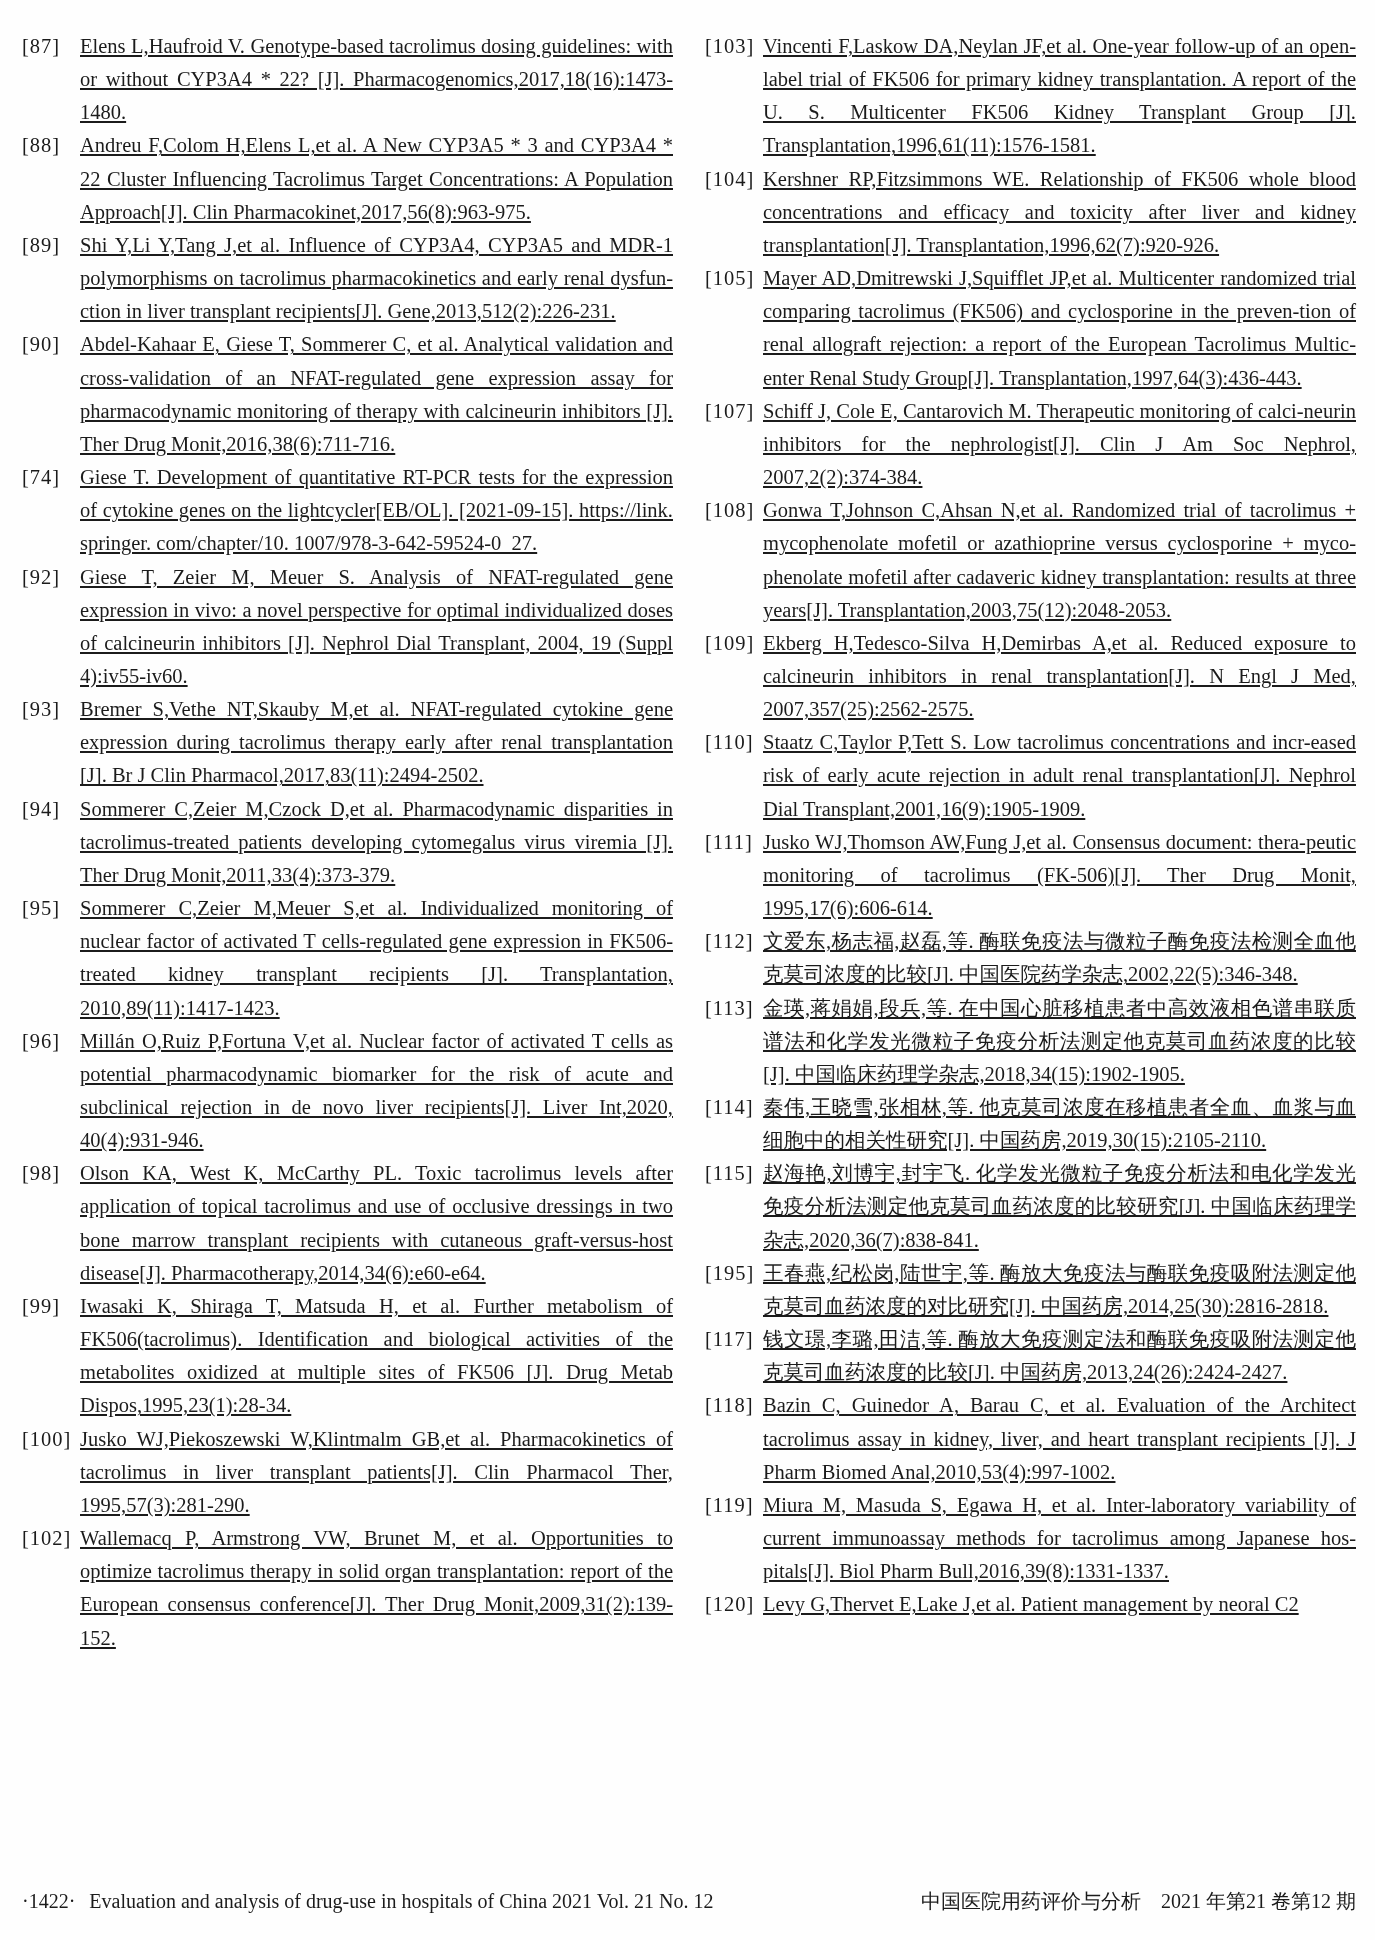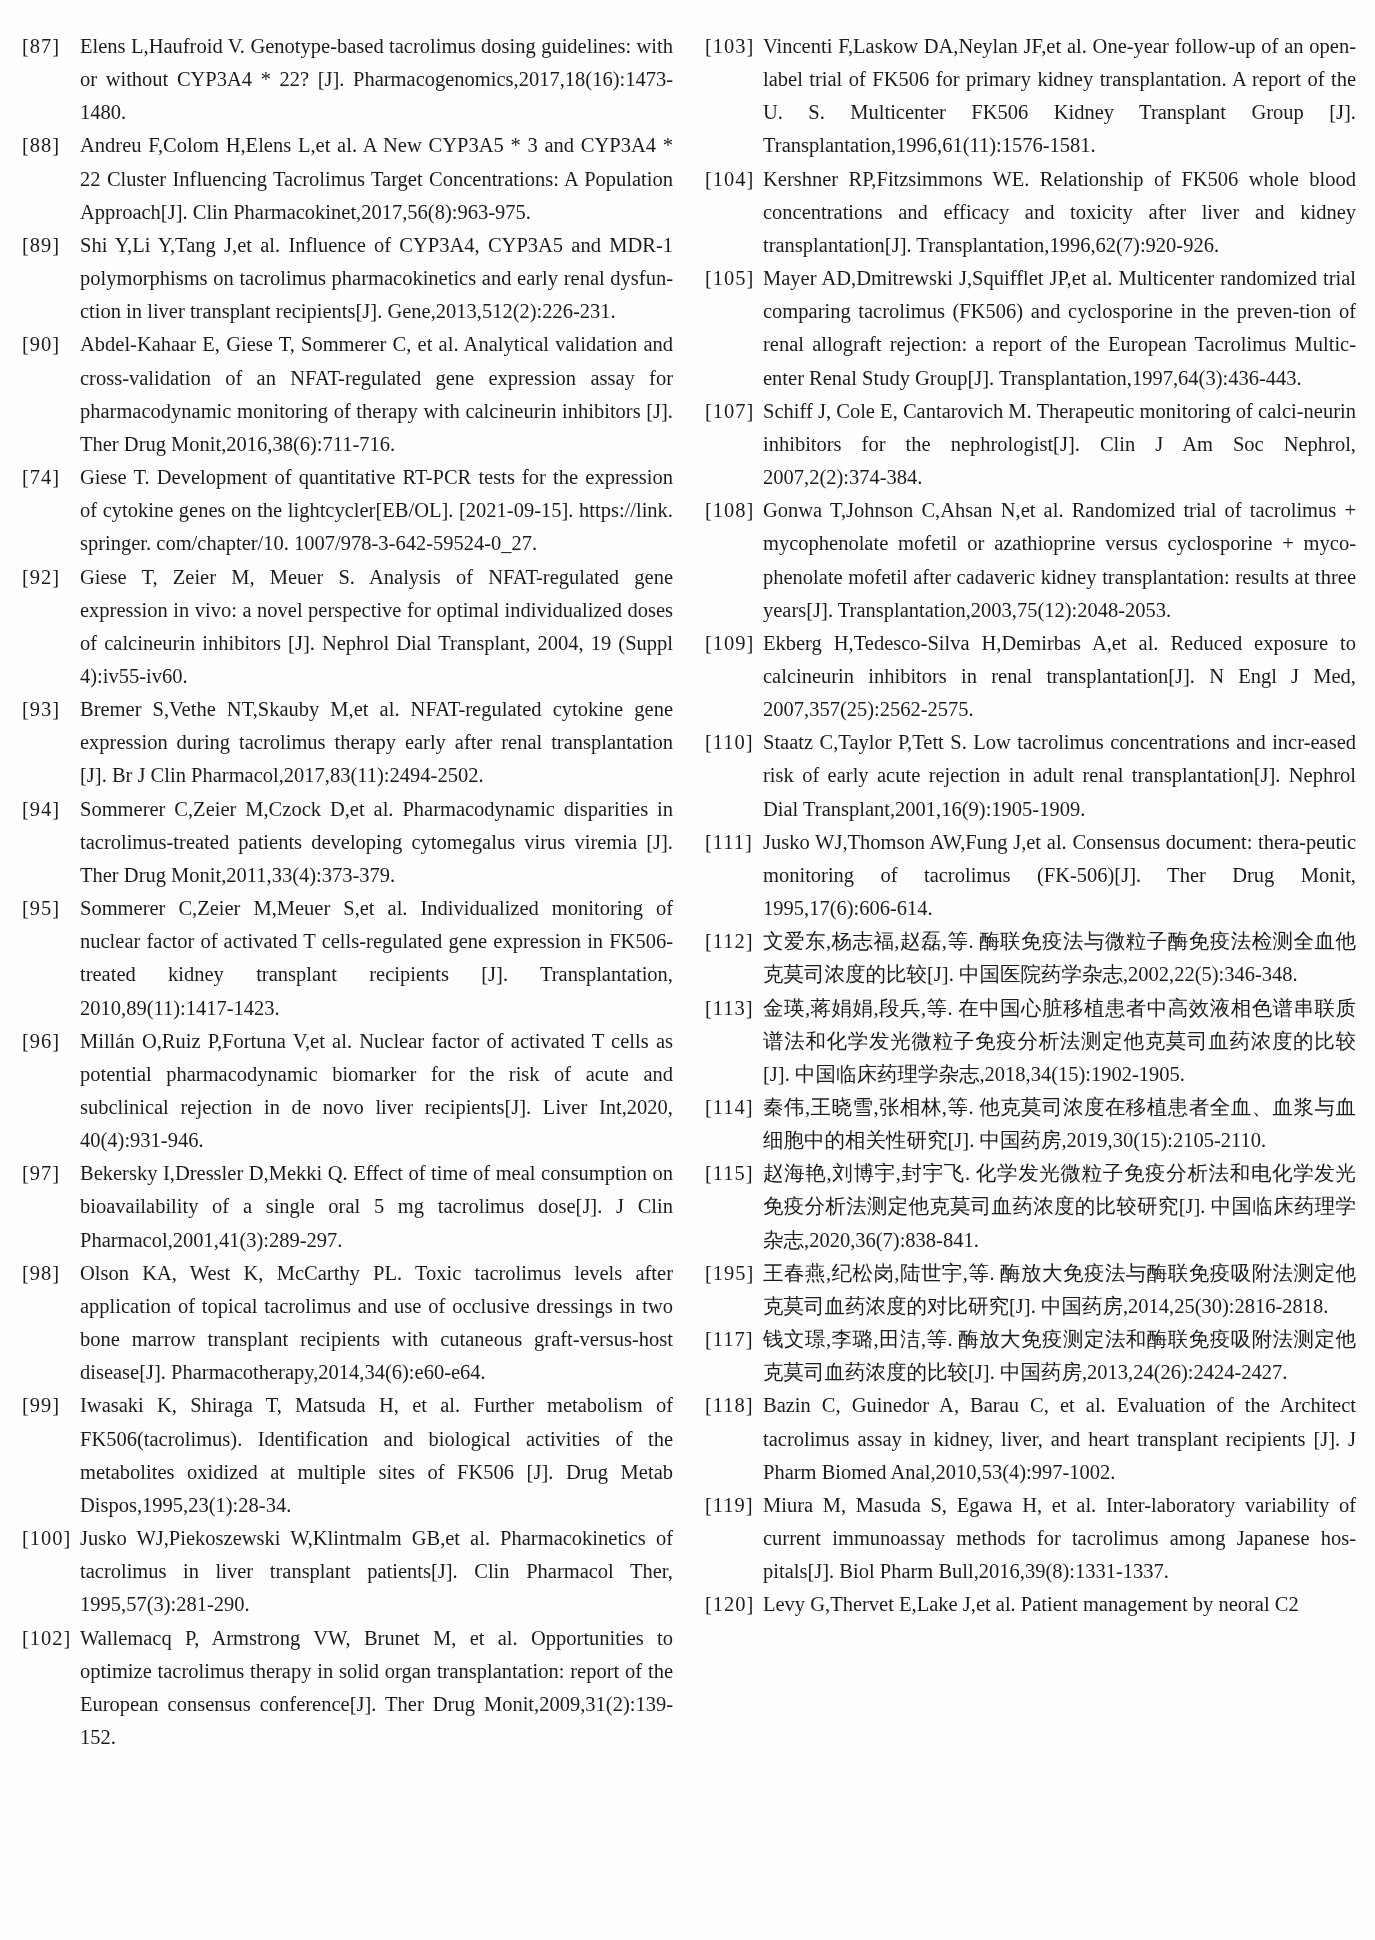--- a/index.html
+++ b/index.html
@@ -31,20 +31,21 @@
     line-height: 33.15px;
   }
   .ref-num {
     flex: 0 0 58px;
     letter-spacing: 1px;
     white-space: nowrap;
   }
   .ref-text {
     flex: 1 1 auto;
     text-align: justify;
+    text-decoration: underline;
   }
   .footer {
     position: absolute;
     left: 22px;
     right: 19px;
     top: 1888px;
     display: flex;
     justify-content: space-between;
     align-items: baseline;
     font-size: 20px;
@@ -97,24 +98,20 @@
         </div>
         <div class="ref">
           <span class="ref-num">[95]</span>
           <div class="ref-text">Sommerer C,Zeier M,Meuer S,et al. Individualized monitoring of nuclear factor of activated T cells-regulated gene expression in FK506-treated kidney transplant recipients [J]. Transplantation, 2010,89(11):1417-1423.</div>
         </div>
         <div class="ref">
           <span class="ref-num">[96]</span>
           <div class="ref-text">Millán O,Ruiz P,Fortuna V,et al. Nuclear factor of activated T cells as potential pharmacodynamic biomarker for the risk of acute and subclinical rejection in de novo liver recipients[J]. Liver Int,2020, 40(4):931-946.</div>
         </div>
         <div class="ref">
-          <span class="ref-num">[97]</span>
-          <div class="ref-text">Bekersky I,Dressler D,Mekki Q. Effect of time of meal consumption on bioavailability of a single oral 5 mg tacrolimus dose[J]. J Clin Pharmacol,2001,41(3):289-297.</div>
-        </div>
-        <div class="ref">
           <span class="ref-num">[98]</span>
           <div class="ref-text">Olson KA, West K, McCarthy PL. Toxic tacrolimus levels after application of topical tacrolimus and use of occlusive dressings in two bone marrow transplant recipients with cutaneous graft-versus-host disease[J]. Pharmacotherapy,2014,34(6):e60-e64.</div>
         </div>
         <div class="ref">
           <span class="ref-num">[99]</span>
           <div class="ref-text">Iwasaki K, Shiraga T, Matsuda H, et al. Further metabolism of FK506(tacrolimus). Identification and biological activities of the metabolites oxidized at multiple sites of FK506 [J]. Drug Metab Dispos,1995,23(1):28-34.</div>
         </div>
         <div class="ref">
           <span class="ref-num">[100]</span>
           <div class="ref-text">Jusko WJ,Piekoszewski W,Klintmalm GB,et al. Pharmacokinetics of tacrolimus in liver transplant patients[J]. Clin Pharmacol Ther, 1995,57(3):281-290.</div>
@@ -189,14 +186,21 @@
           <span class="ref-num">[119]</span>
           <div class="ref-text">Miura M, Masuda S, Egawa H, et al. Inter-laboratory variability of current immunoassay methods for tacrolimus among Japanese hos-pitals[J]. Biol Pharm Bull,2016,39(8):1331-1337.</div>
         </div>
         <div class="ref">
           <span class="ref-num">[120]</span>
           <div class="ref-text">Levy G,Thervet E,Lake J,et al. Patient management by neoral C2</div>
         </div>
       </div>
   </div>
 
+  <div class="footer">
+    <div class="footer-left">
+      <span>·1422·</span>
+      <span>Evaluation and analysis of drug-use in hospitals of China 2021 Vol. 21 No. 12</span>
+    </div>
+    <div>中国医院用药评价与分析　2021 年第21 卷第12 期</div>
+  </div>
 
 </div>
 
 </body></html>

